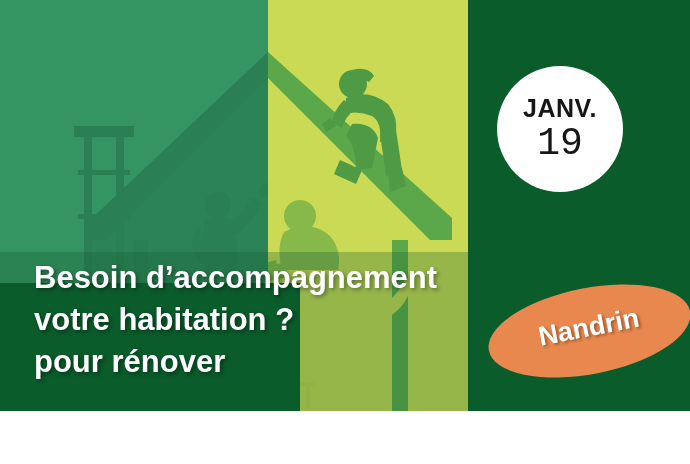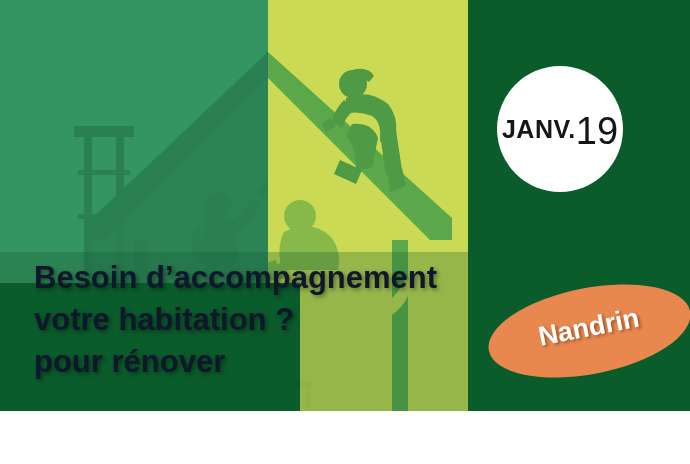--- a/index.html
+++ b/index.html
@@ -41,30 +41,30 @@
   
   #headline-screen{
     position:absolute;left:0;top:252px;width:468px;height:159px;
     background:rgba(20,90,50,0.28);
   }
 
   
   #date-circle{
     position:absolute;left:497px;top:66px;width:126px;height:126px;
     border-radius:50%;background:#ffffff;
-    display:flex;align-items:center;justify-content:center;
+    display:flex;flex-direction:column;align-items:center;justify-content:center;
     line-height:1;
   }
   #date-month{
     font-size:25px;font-weight:bold;color:#161616;letter-spacing:.5px;
     font-family:"Liberation Sans", sans-serif;
   }
   #date-day{
     font-size:38px;font-weight:normal;color:#161616;margin-top:4px;
-    font-family:Liberation Sans, sans-serif;
+    font-family:Liberation Mono, monospace;
   }
 
   
   #place-badge{
     position:absolute;left:487px;top:288px;width:205px;height:86px;
     transform:rotate(-11deg);
   }
   #place-ellipse{
     position:absolute;inset:0;border-radius:50%;
     background:#e8884f;
@@ -74,21 +74,21 @@
     display:flex;align-items:center;justify-content:center;
     font-size:27px;font-weight:bold;color:#ffffff;
     text-shadow:2px 2px 3px rgba(70,30,0,.45);
     padding-bottom:8px;box-sizing:border-box;
     white-space:nowrap;
   }
 
   
   #headline{
     position:absolute;left:34px;top:257px;width:470px;
-    color:#0f172a;font-weight:bold;font-size:31px;line-height:1.36;
+    color:#ffffff;font-weight:bold;font-size:31px;line-height:1.36;
     text-shadow:2px 2px 4px rgba(0,0,0,.40);
   }
   #headline div{white-space:nowrap;}
 
   
   #footer{
     position:absolute;left:0;top:411px;width:690px;height:53px;
     background:#ffffff;
   }
 </style>

